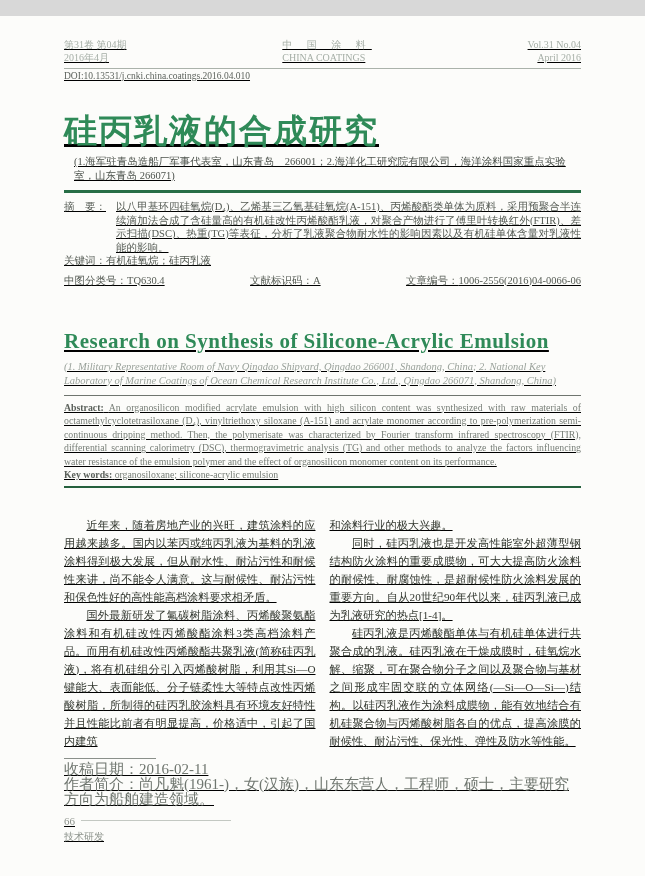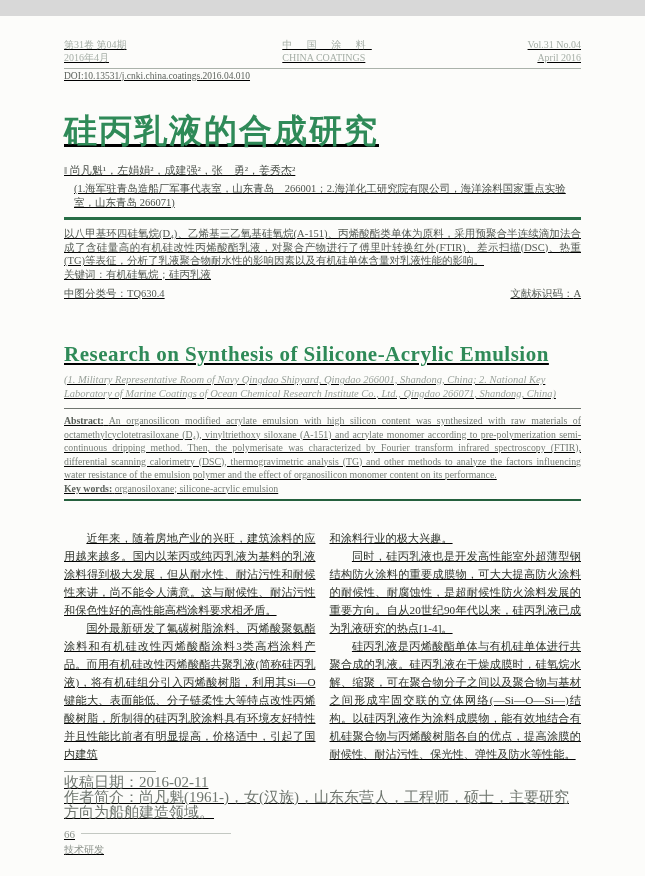--- a/index.html
+++ b/index.html
@@ -80,34 +80,35 @@
       </div>
       <div class="h-col right">
         <div>Vol.31 No.04</div>
         <div>April 2016</div>
       </div>
     </div>
 
     <div class="doi">DOI:10.13531/j.cnki.china.coatings.2016.04.010</div>
 
     <h1 class="title-cn">硅丙乳液的合成研究</h1>
-    <div class="authors-cn">‖ 尚凡魁¹，左娟娟²，成建强²，张　勇²，姜秀杰²</div>
     <div class="affil-cn">(1.海军驻青岛造船厂军事代表室，山东青岛　266001；2.海洋化工研究院有限公司，海洋涂料国家重点实验室，山东青岛 266071)</div>
 
     <div class="rule-green-thick"></div>
 
     <div class="abstract-cn">
+      <span class="abs-label">摘　要：</span>
       <span class="abs-text">以八甲基环四硅氧烷(D₄)、乙烯基三乙氧基硅氧烷(A-151)、丙烯酸酯类单体为原料，采用预聚合半连续滴加法合成了含硅量高的有机硅改性丙烯酸酯乳液，对聚合产物进行了傅里叶转换红外(FTIR)、差示扫描(DSC)、热重(TG)等表征，分析了乳液聚合物耐水性的影响因素以及有机硅单体含量对乳液性能的影响。</span>
     </div>
     <div class="keywords-cn">
       <span>关键词：</span><span>有机硅氧烷；硅丙乳液</span>
     </div>
     <div class="meta-row">
       <span><span>中图分类号：</span><span>TQ630.4</span></span>
       <span><span>文献标识码：</span><span>A</span></span>
+      <span><span>文章编号：</span><span>1006-2556(2016)04-0066-06</span></span>
     </div>
 
     <h2 class="title-en">Research on Synthesis of Silicone-Acrylic Emulsion</h2>
     <div class="affil-en">(1. Military Representative Room of Navy Qingdao Shipyard, Qingdao 266001, Shandong, China; 2. National Key Laboratory of Marine Coatings of Ocean Chemical Research Institute Co., Ltd., Qingdao 266071, Shandong, China)</div>
 
     <div class="rule-gray"></div>
 
     <div class="abstract-en">
       <b>Abstract:</b>
       <span>An organosilicon modified acrylate emulsion with high silicon content was synthesized with raw materials of octamethylcyclotetrasiloxane (D₄), vinyltriethoxy siloxane (A-151) and acrylate monomer according to pre-polymerization semi-continuous dripping method. Then, the polymerisate was characterized by Fourier transform infrared spectroscopy (FTIR), differential scanning calorimetry (DSC), thermogravimetric analysis (TG) and other methods to analyze the factors influencing water resistance of the emulsion polymer and the effect of organosilicon monomer content on its performance.</span>

